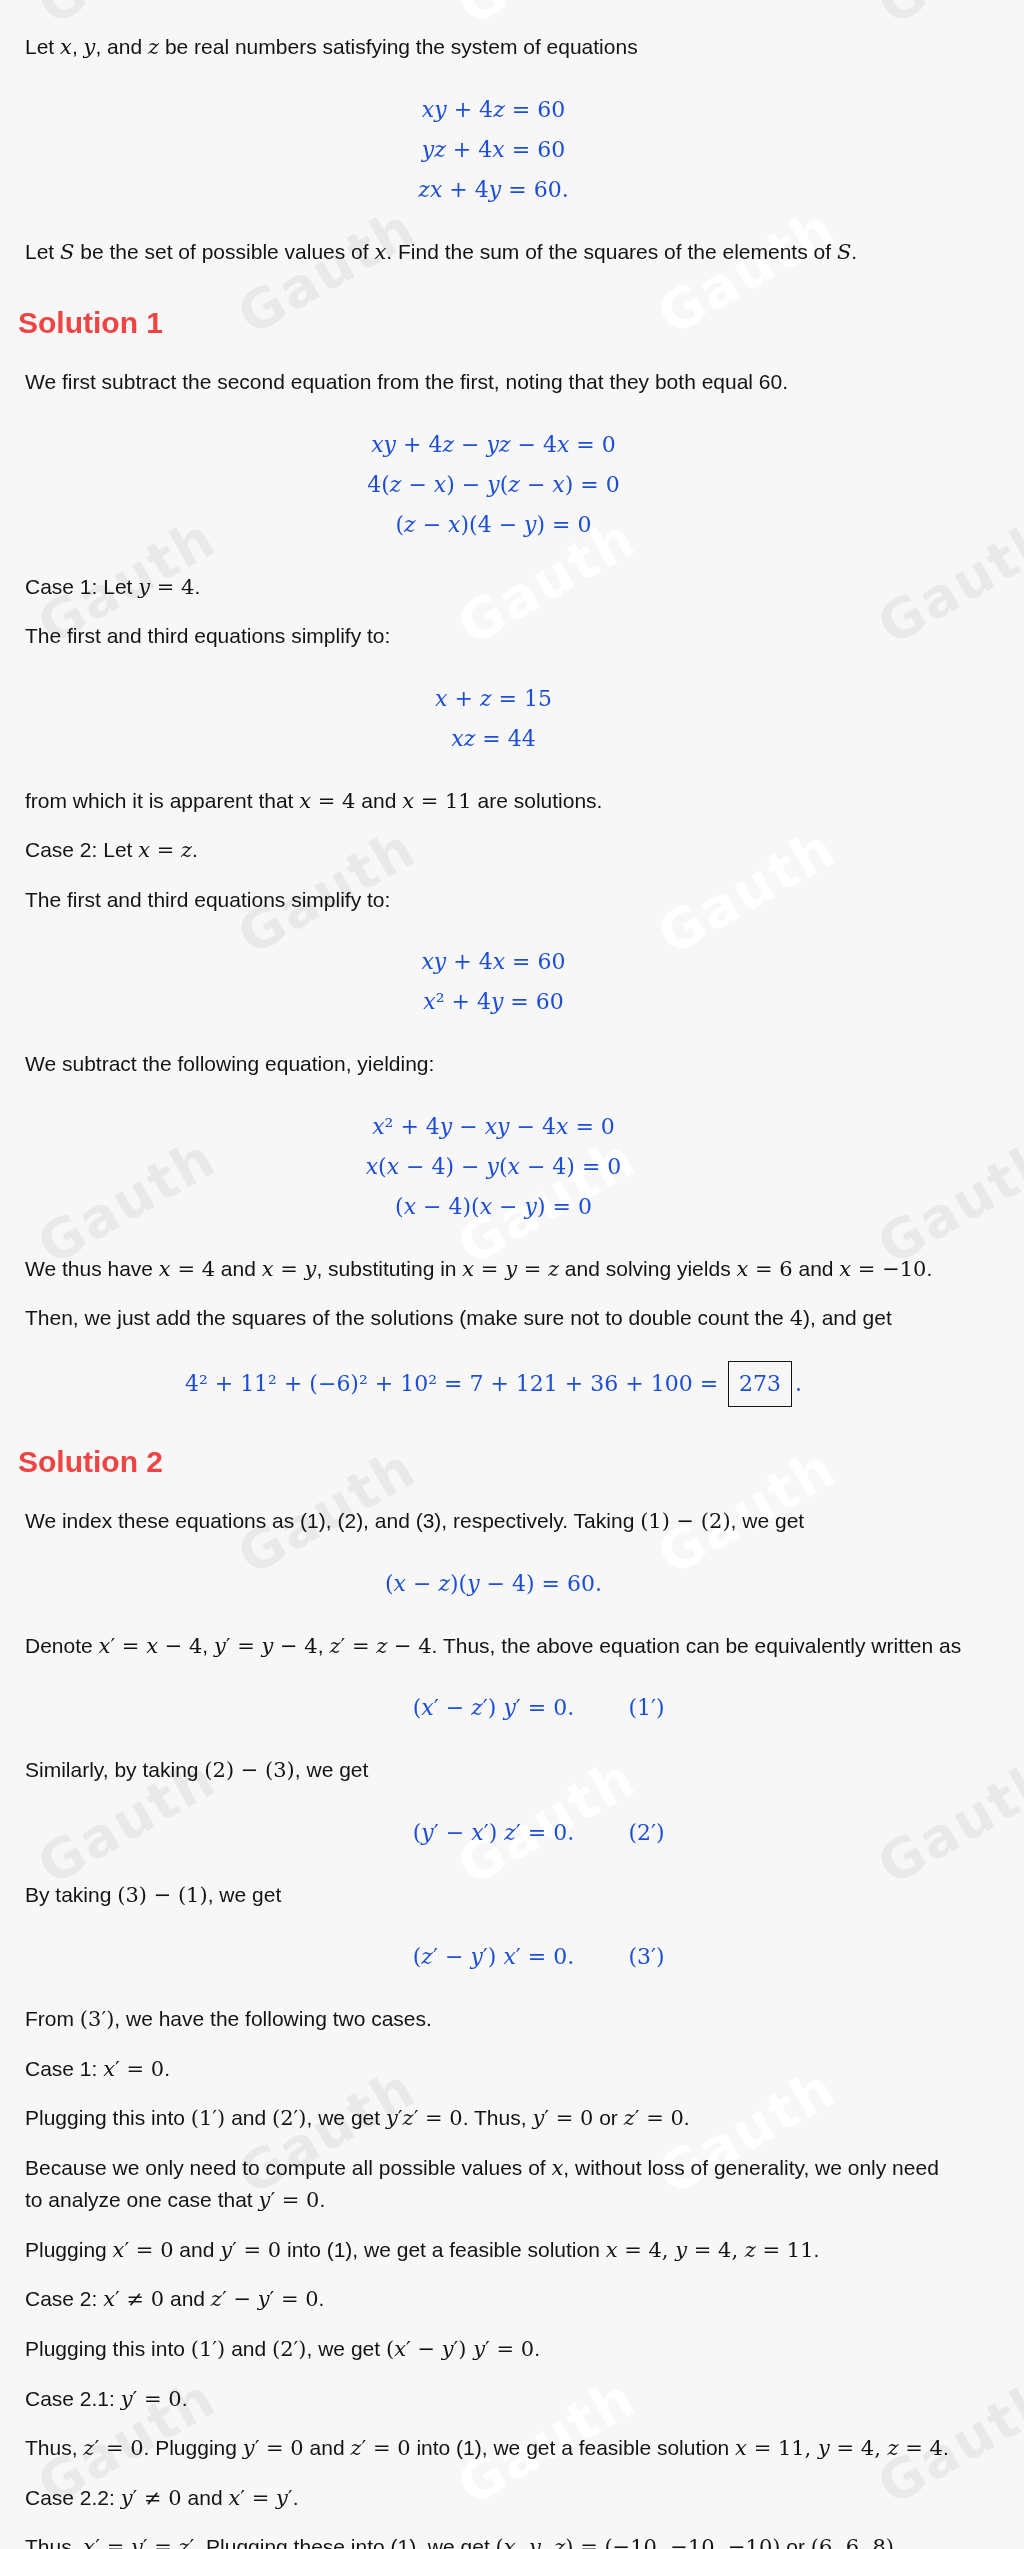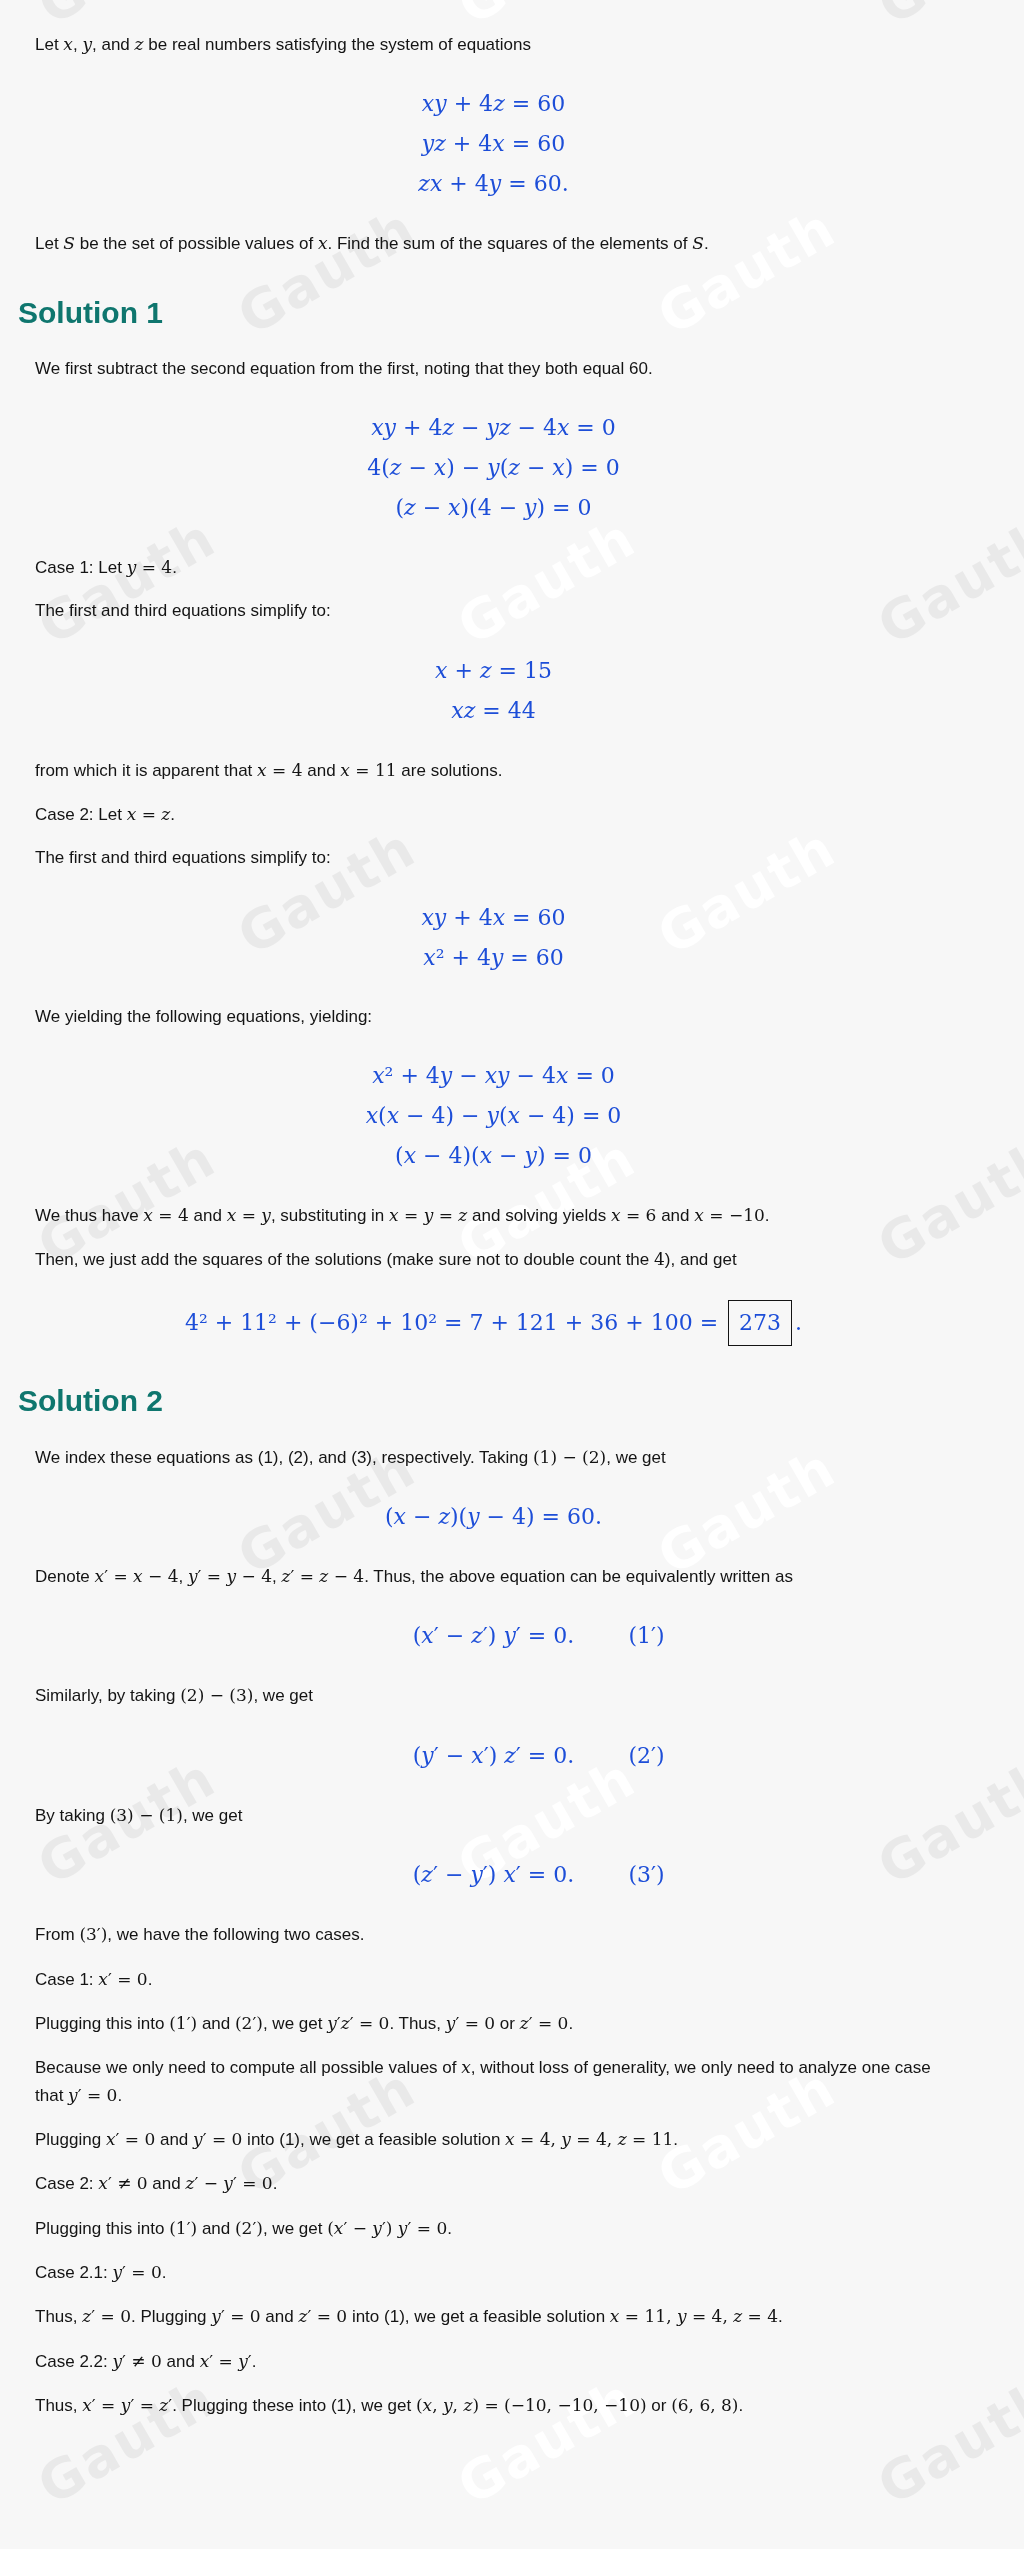--- a/index.html
+++ b/index.html
@@ -33,29 +33,29 @@
     user-select: none;
   }
   .wm-dark  { color: rgba(0,0,0,0.055); }
   .wm-light { color: rgba(255,255,255,0.95); }
   .content {
     position: relative;
     z-index: 1;
     padding: 14px 55px 20px 18px;
   }
   .para {
-    font-size: 17px;
+    font-size: 21px;
     line-height: 1.55;
-    margin: 17px 17px;
+    margin: 17px 7px;
   }
   .heading {
     font-size: 30px;
     font-weight: 700;
     margin: 38px 0 26px 0;
-    color: #0f766e;
+    color: #ef4444;
   }
   .eqblock {
     margin: 26px 0;
     text-align: center;
   }
   .eqline {
     position: relative;
     font-size: 22px;
     line-height: 40px;
     color: #1d4ed8;
@@ -134,21 +134,21 @@
       <div class="eqline"><span class="m"><i>x</i> + <i>z</i> = 15</span></div>
       <div class="eqline"><span class="m"><i>xz</i> = 44</span></div>
     </div>
     <p class="para">from which it is apparent that <span class="m"><i>x</i> = 4</span> and <span class="m"><i>x</i> = 11</span> are solutions.</p>
     <p class="para">Case 2: Let <span class="m"><i>x</i> = <i>z</i></span>.</p>
     <p class="para">The first and third equations simplify to:</p>
     <div class="eqblock">
       <div class="eqline"><span class="m"><i>xy</i> + 4<i>x</i> = 60</span></div>
       <div class="eqline"><span class="m"><i>x</i>² + 4<i>y</i> = 60</span></div>
     </div>
-    <p class="para">We yielding the following equations, yielding:</p>
+    <p class="para">We subtract the following equation, yielding:</p>
     <div class="eqblock">
       <div class="eqline"><span class="m"><i>x</i>² + 4<i>y</i> − <i>xy</i> − 4<i>x</i> = 0</span></div>
       <div class="eqline"><span class="m"><i>x</i>(<i>x</i> − 4) − <i>y</i>(<i>x</i> − 4) = 0</span></div>
       <div class="eqline"><span class="m">(<i>x</i> − 4)(<i>x</i> − <i>y</i>) = 0</span></div>
     </div>
     <p class="para">We thus have <span class="m"><i>x</i> = 4</span> and <span class="m"><i>x</i> = <i>y</i></span>, substituting in <span class="m"><i>x</i> = <i>y</i> = <i>z</i></span> and solving yields <span class="m"><i>x</i> = 6</span> and <span class="m"><i>x</i> = −10</span>.</p>
     <p class="para">Then, we just add the squares of the solutions (make sure not to double count the <span class="m">4</span>), and get</p>
     <div class="eqblock">
       <div class="eqline"><span class="m">4² + 11² + (−6)² + 10² = 7 + 121 + 36 + 100 = </span><span class="answer-box"><span class="m">273</span></span><span class="m">.</span></div>
     </div>

